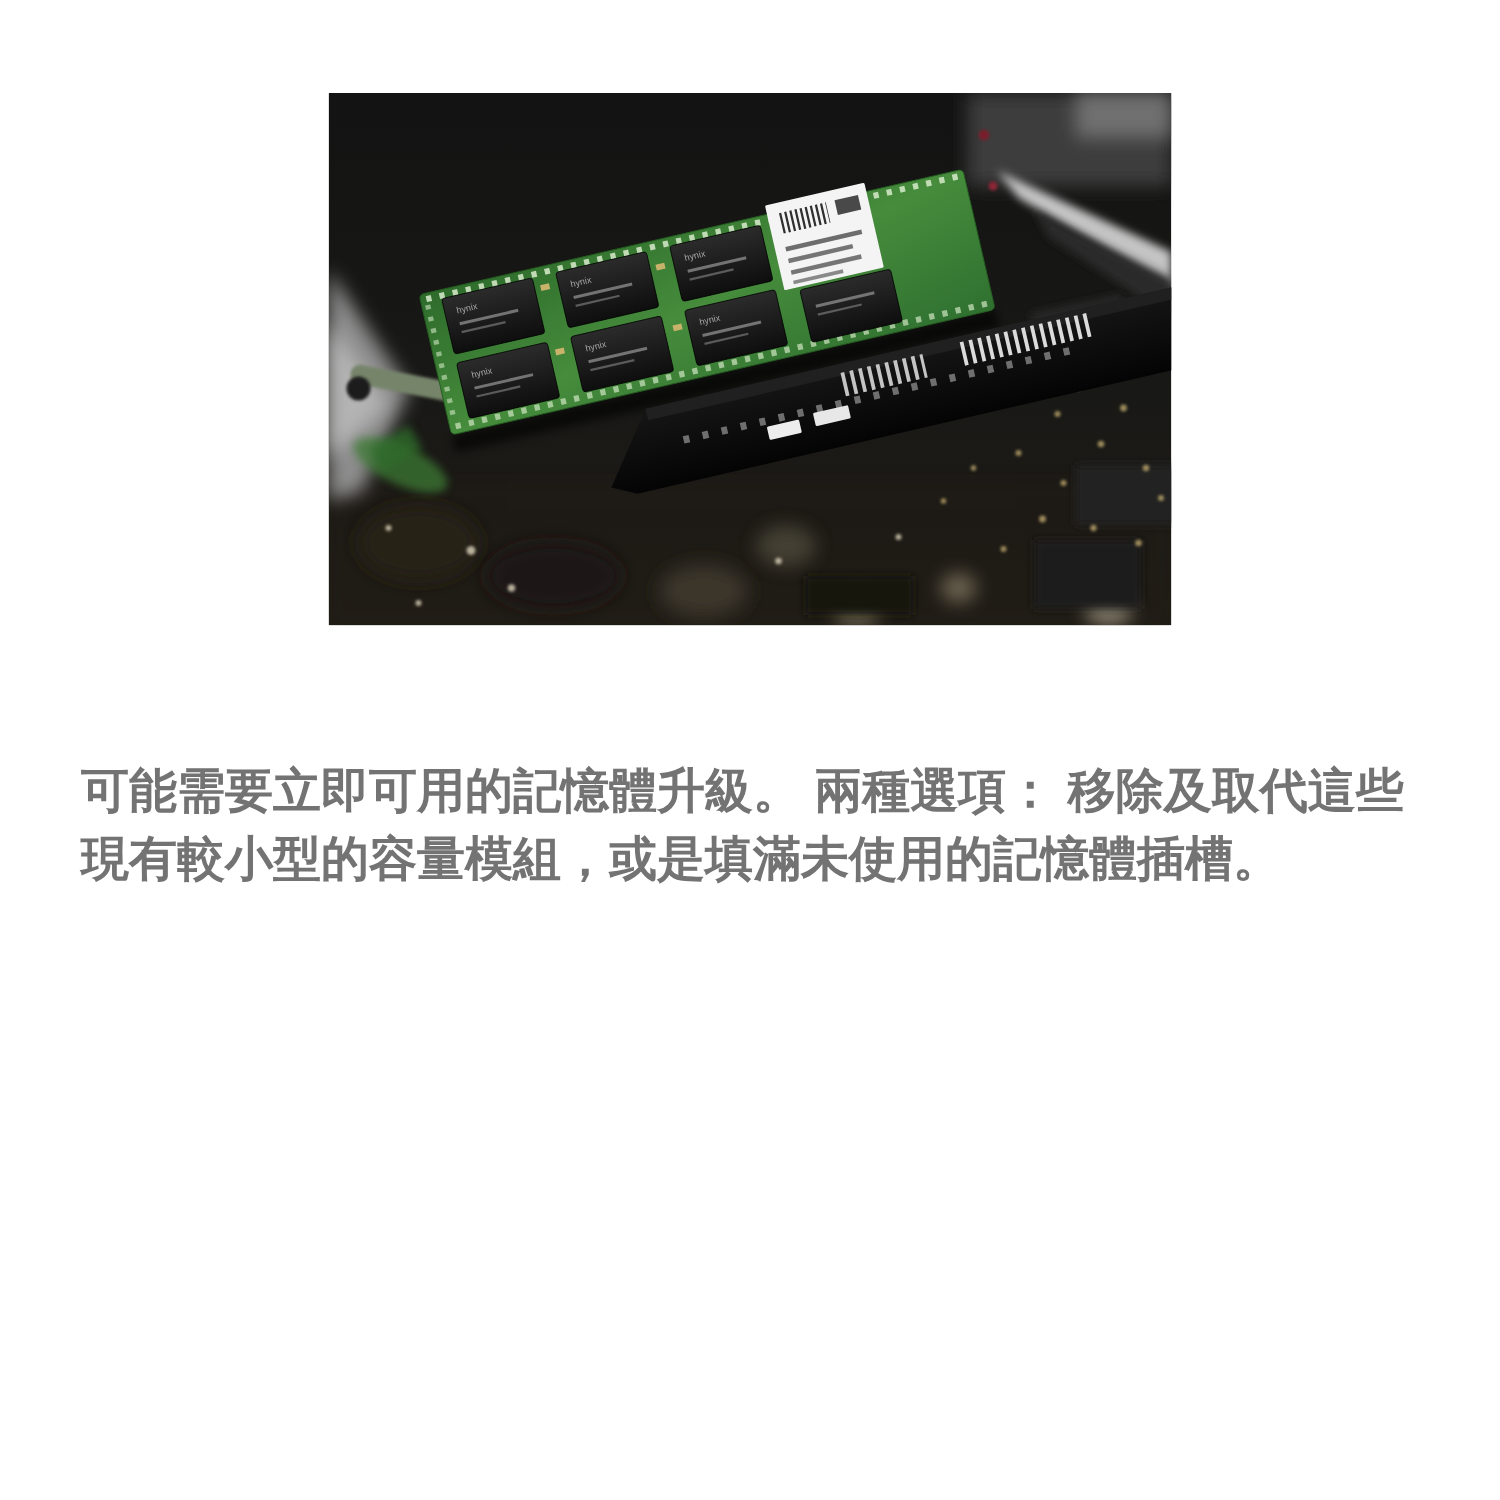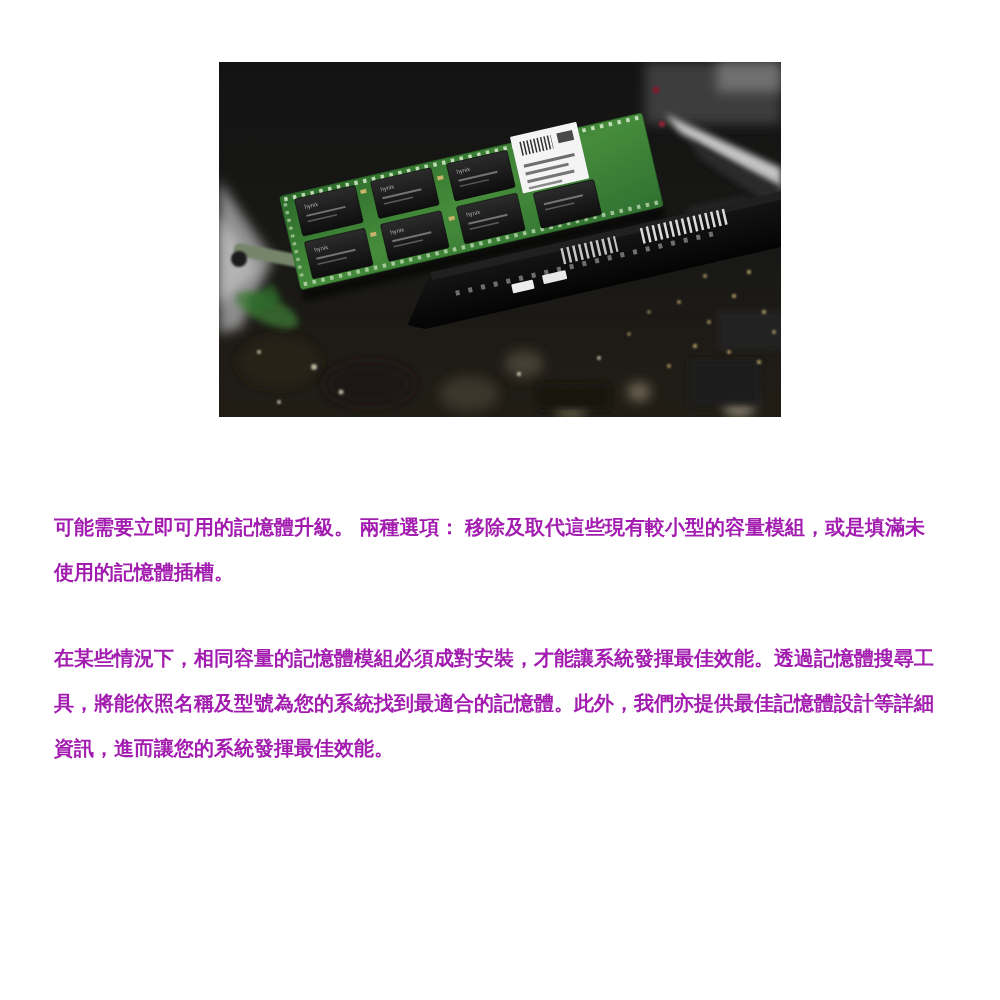--- a/index.html
+++ b/index.html
@@ -6,21 +6,21 @@
   body{
     width:1000px;height:1000px;background:#ffffff;
     font-family:"Liberation Sans","DejaVu Sans",sans-serif;
   }
   .page{position:relative;width:1000px;height:1000px;overflow:hidden;background:#ffffff;}
   .photo{display:block;margin:62px auto 0;width:562px;height:355px;overflow:hidden;}
   .photo svg{display:block;width:562px;height:355px;}
   .content{margin:88px 55px 0 54px;}
   .content p{
     margin:0 0 41px 0;
-    font-size:20px;line-height:45px;font-weight:700;color:#a21caf;
+    font-size:32px;line-height:45px;font-weight:700;color:#737373;
     text-align:left;
   }
   .content p:last-child{margin-bottom:0;}
 </style>
 </head>
 <body>
 
 <div class="page">
 
   <figure class="photo">
@@ -208,16 +208,15 @@
             <rect x="245" y="-56" width="48" height="3" fill="#555555" opacity="0.8"></rect>
             <rect x="245" y="-49" width="34" height="2.5" fill="#666666" opacity="0.75"></rect>
           </g>
         </g>
       </g>
     </svg>
   </figure>
 
   <div class="content">
     <p>可能需要立即可用的記憶體升級。 兩種選項： 移除及取代這些現有較小型的容量模組，或是填滿未使用的記憶體插槽。</p>
-    <p>在某些情況下，相同容量的記憶體模組必須成對安裝，才能讓系統發揮最佳效能。透過記憶體搜尋工具，將能依照名稱及型號為您的系統找到最適合的記憶體。此外，我們亦提供最佳記憶體設計等詳細資訊，進而讓您的系統發揮最佳效能。</p>
   </div>
 
 </div>
 
 </body></html>

